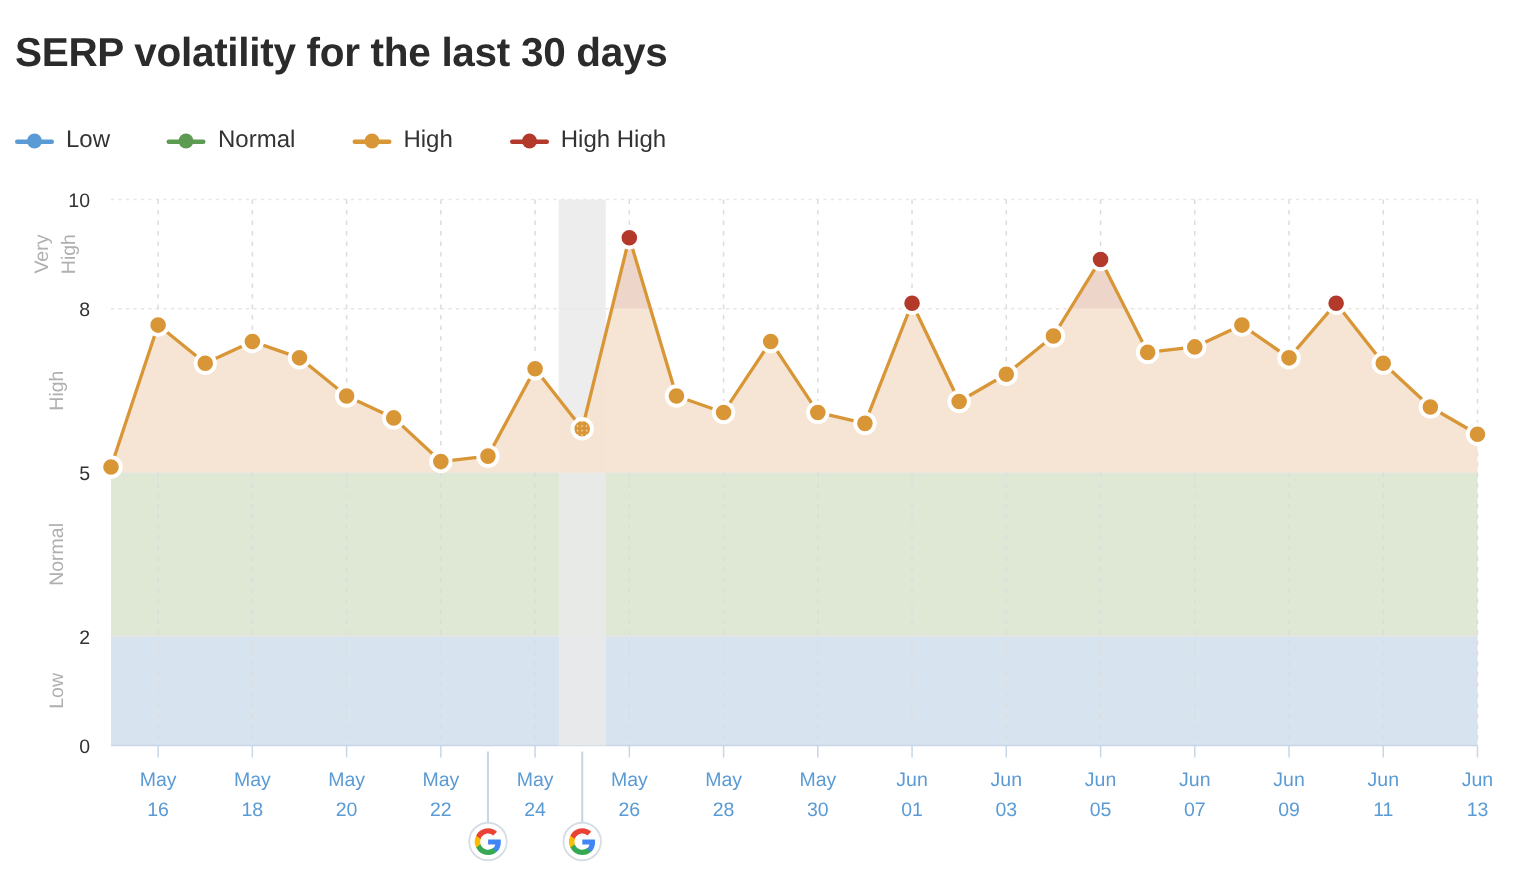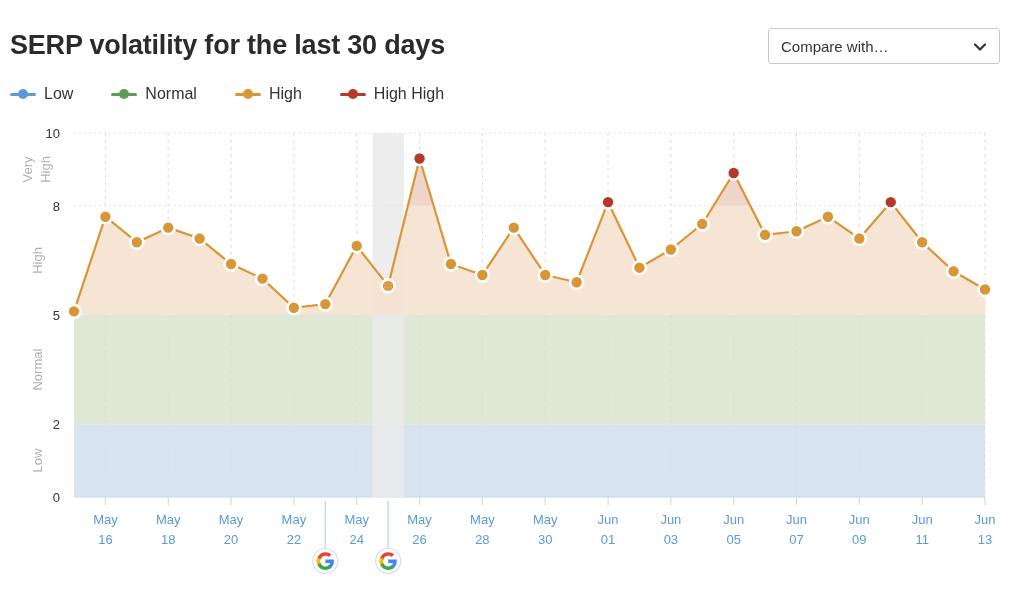--- a/index.html
+++ b/index.html
@@ -7,21 +7,21 @@
     margin: 0; padding: 0;
     width: 1024px; height: 589px;
     background: #ffffff;
     font-family: "Liberation Sans", sans-serif;
     overflow: hidden;
   }
   #app { position: relative; width: 1024px; height: 589px; background:#fff; }
 
   
   .header {
-    position: absolute; left: 0; top: 18px; width: 1024px; height: 62px;
+    position: absolute; left: 0; top: 8px; width: 1024px; height: 62px;
   }
   .page-title {
     position: absolute; left: 10px; top: 12px;
     font-size: 27px; font-weight: bold; color: #2b2b2b;
     letter-spacing: -0.2px; white-space: nowrap;
   }
   .compare-select {
     position: absolute; left: 768px; top: 10px;
     width: 232px; height: 36px;
     border: 1px solid #c8c8c8; border-radius: 3px;
@@ -65,28 +65,20 @@
   }
 </style>
 </head>
 <body>
 
 <div id="app">
 
   <div class="header">
     <div class="page-title">SERP volatility for the last 30 days</div>
 
-    <div class="compare-select">
-      <span class="cs-label">Compare with…</span>
-      <span class="cs-chevron">
-        <svg width="14" height="14" viewBox="0 0 14 14">
-          <path d="M2 4.5 L7 9.5 L12 4.5" fill="none" stroke="#333" stroke-width="2.2" stroke-linecap="round" stroke-linejoin="round"></path>
-        </svg>
-      </span>
-    </div>
   </div>
 
   <div class="legend">
     <div class="legend-item">
       <span class="legend-marker">
         <span class="lm-line" style="background:#5b9bd5"></span>
         <span class="lm-dot" style="background:#5b9bd5"></span>
       </span>
       <span class="legend-label">Low</span>
     </div>

